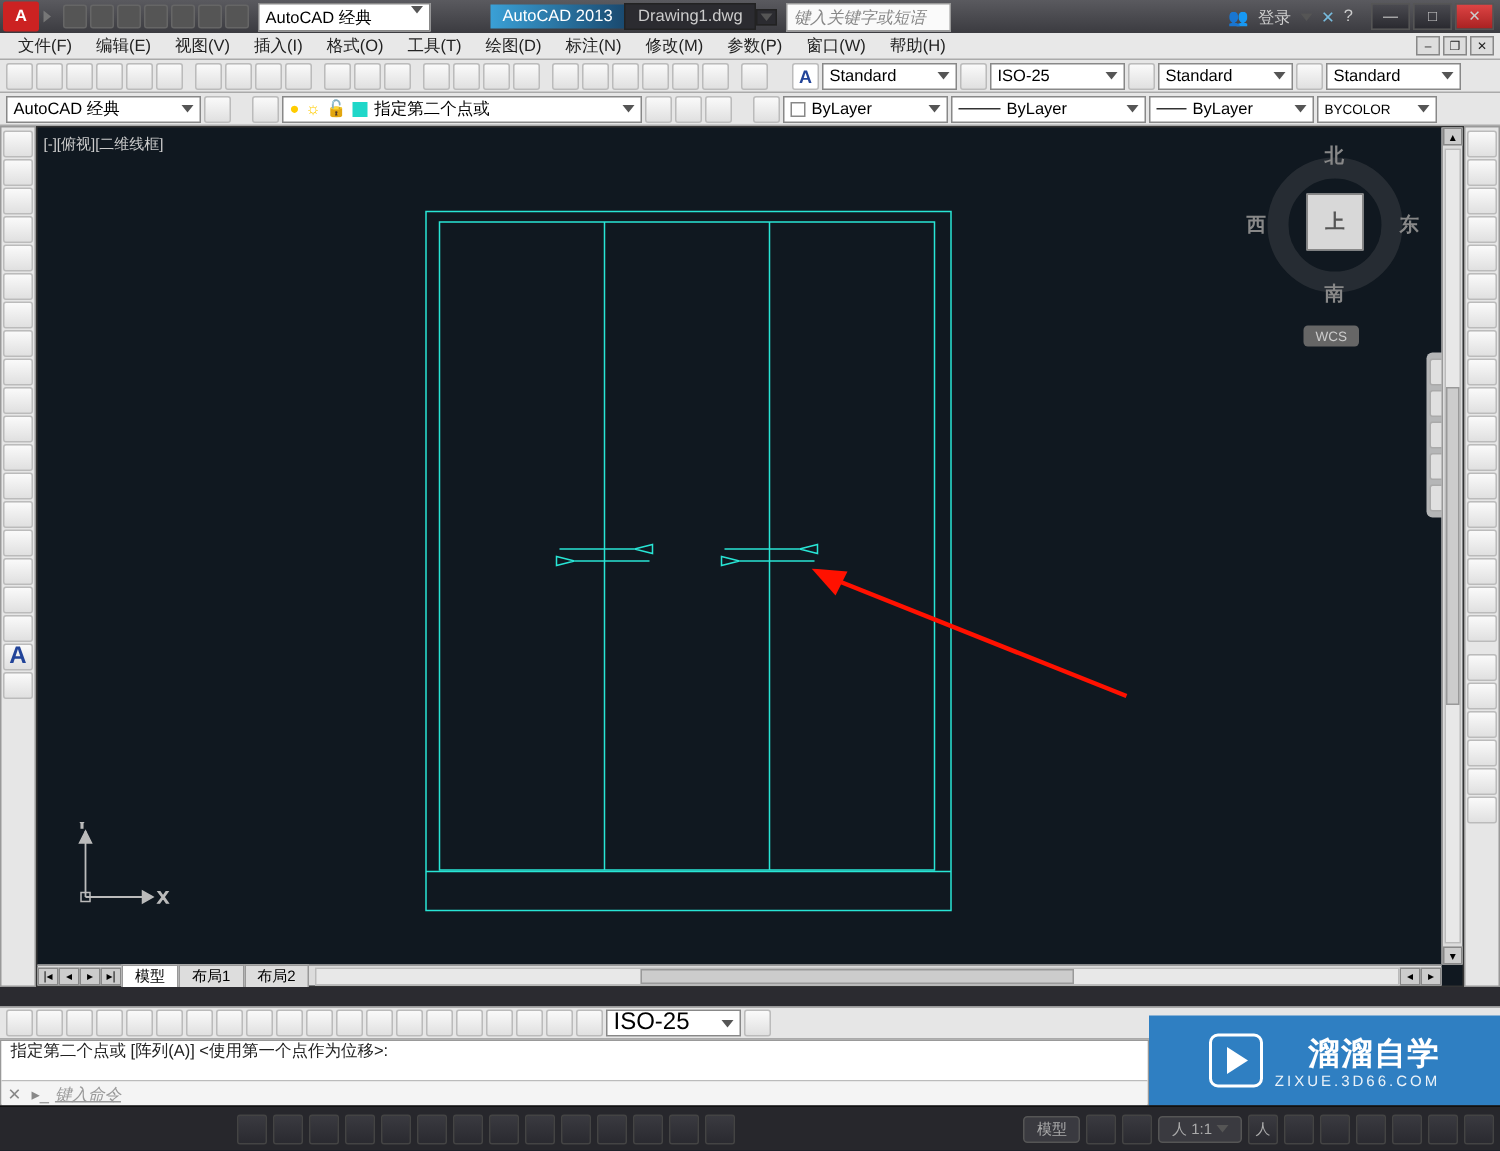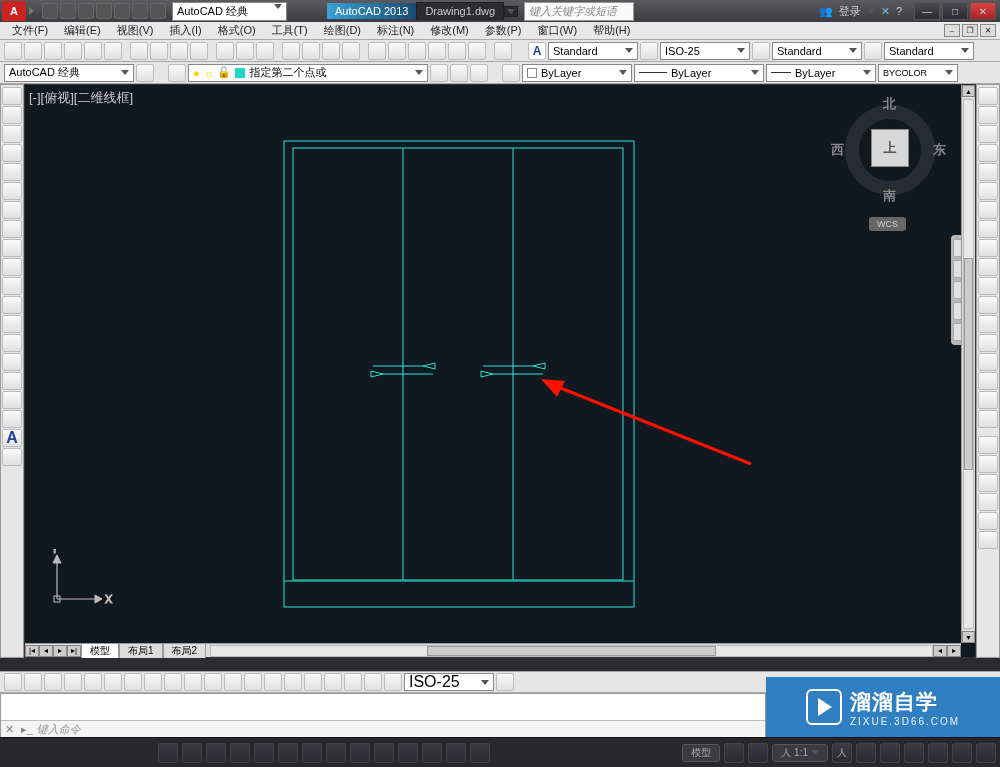--- a/index.html
+++ b/index.html
@@ -28,21 +28,21 @@
 .toolbar-row { height: 22px; background: #e6e6e6; border-bottom: 1px solid #aaa; display: flex; align-items: center; padding: 0 4px; gap: 2px; font-size: 11px; }
 .tb-btn { width: 18px; height: 18px; border: 1px solid #bbb; background: linear-gradient(#fafafa,#e0e0e0); border-radius: 2px; }
 .tb-sep { width: 4px; }
 .tb-combo { height: 18px; border: 1px solid #888; background: #fff; padding: 0 4px; display: flex; align-items: center; justify-content: space-between; gap: 4px; }
 .dropdown-arrow { width: 0; height: 0; border-left: 4px solid transparent; border-right: 4px solid transparent; border-top: 5px solid #555; }
 
 .main-area { position: absolute; top: 84px; bottom: 109px; left: 0; right: 0; background: #1a1a1f; display: flex; }
 .vtoolbar { width: 24px; background: #e6e6e6; border: 1px solid #999; display: flex; flex-direction: column; gap: 1px; padding: 2px 0; }
 .vtoolbar .tb-btn { width: 20px; height: 18px; margin: 0 auto; }
 .drawing-area { flex: 1; position: relative; background: #101820; border: 1px solid #333; }
-.viewport-label { position: absolute; top: 4px; left: 4px; color: #ccc; font-size: 13px; }
+.viewport-label { position: absolute; top: 4px; left: 4px; color: #ccc; font-size: 10px; }
 
 .viewcube { position: absolute; top: 10px; right: 40px; width: 100px; height: 130px; }
 .vc-ring { position: absolute; top: 10px; left: 10px; width: 90px; height: 90px; border: 14px solid rgba(120,120,120,0.22); border-radius: 50%; }
 .vc-cube { position: absolute; top: 34px; left: 36px; width: 38px; height: 38px; background: #d8d8d8; border: 1.5px solid #888; display:flex;align-items:center;justify-content:center;color:#555;font-size:13px;font-weight:bold;}
 .vc-dir { position: absolute; color: #888; font-size: 13px; font-weight: bold; }
 .vc-n { top: 0; left: 48px; } .vc-s { top: 92px; left: 48px; } .vc-w { top: 46px; left: -4px; } .vc-e { top: 46px; left: 98px; }
 .vc-wcs { position: absolute; top: 122px; left: 34px; background: #666; color: #ccc; font-size: 9px; padding: 2px 8px; border-radius: 3px; }
 
 .navbar { position: absolute; top: 150px; right: 2px; width: 22px; background: rgba(210,210,210,0.85); border-radius: 4px; padding: 4px 0; display: flex; flex-direction: column; gap: 3px; align-items: center; }
 .navbar div { width: 18px; height: 18px; border: 1px solid #aaa; background: #e0e0e0; border-radius: 2px; }
@@ -64,26 +64,26 @@
 .vscroll { position: absolute; top: 0; right: 0; bottom: 14px; width: 14px; background: #dcdcdc; border-left: 1px solid #999; }
 .vscroll .sc-track2 { position: absolute; top: 14px; bottom: 14px; left: 1px; right: 1px; background: #e8e8e8; border: 1px solid #bbb; }
 .vscroll .sc-thumb2 { position: absolute; top: 30%; height: 40%; left: 0; right: 0; background: #ccc; border: 1px solid #999; }
 
 .dim-toolbar { height: 22px; background: #e6e6e6; border-top: 1px solid #aaa; border-bottom: 1px solid #aaa; display: flex; align-items: center; padding: 0 4px; gap: 2px; position: absolute; bottom: 74px; left: 0; right: 0; }
 
 .cmdline-area { position: absolute; bottom: 30px; left: 0; right: 234px; height: 44px; background: #f4f4f4; border: 1px solid #999; font-size: 11px; color: #222; }
 .cmd-history { padding: 1px 6px; line-height: 13px; background: #fff; height: 27px; overflow: hidden; border-bottom: 1px solid #bbb; }
 .cmd-input-row { display: flex; align-items: center; padding: 0 4px; height: 16px; background: #f4f4f4; }
 .cmd-input-row .grip { width: 12px; color: #888; }
-.cmd-input { flex: 1; color: #999; font-style: italic; }
+.cmd-input { flex: 1; color: #999; font-style: italic; text-decoration: underline; }
 
 .watermark { position: absolute; bottom: 30px; right: 0; width: 234px; height: 60px; background: #2f7fc2; display: flex; align-items: center; justify-content: center; gap: 8px; padding: 4px; }
 .wm-icon { width: 36px; height: 36px; border: 2.5px solid #fff; border-radius: 6px; display: flex; align-items: center; justify-content: center; }
 .wm-play { width: 0; height: 0; border-left: 14px solid #fff; border-top: 9px solid transparent; border-bottom: 9px solid transparent; margin-left: 3px; }
-.wm-text { color: #fff; }
+.wm-text { color: #fff; text-align: right; }
 .wm-text .big { font-size: 21px; font-weight: bold; letter-spacing: 1px; }
 .wm-text .small { font-size: 10px; letter-spacing: 2px; opacity: 0.9; }
 
 .statusbar { position: absolute; bottom: 0; left: 0; right: 0; height: 30px; background: #27272c; border-top: 1px solid #111; display: flex; align-items: center; font-size: 10px; color: #aaa; padding: 0 4px; gap: 4px; }
 .status-coords { width: 150px; color: #5a5a60; }
 .status-btn { height: 20px; min-width: 20px; padding: 0 3px; border: 1px solid #444; background: linear-gradient(#3a3a40,#2a2a30); border-radius: 2px; display: flex; align-items: center; justify-content: center; }
 .status-pill { background: #3a3a40; border: 1px solid #555; padding: 1px 8px; border-radius: 3px; display: flex; align-items: center; gap: 3px; }
 .status-right { margin-left: auto; display: flex; gap: 4px; align-items: center; }
 .flex { display: flex; align-items: center; }
 </style>
@@ -410,20 +410,21 @@
   <div class="tb-btn"></div>
   <div class="tb-combo" style="width:90px">
       <span>ISO-25</span>
       <div class="dropdown-arrow"></div>
     </div>
   <div class="tb-btn"></div>
 </div>
 
 <div class="cmdline-area">
   <div class="cmd-history">
+    <div>指定第二个点或 [阵列(A)] &lt;使用第一个点作为位移&gt;:</div>
   </div>
   <div class="cmd-input-row">
     <span class="grip">✕</span>
     <span style="margin:0 4px;color:#888">▸_</span>
     <span class="cmd-input">键入命令</span>
   </div>
 </div>
 
 <div class="watermark">
   <div class="wm-icon">

